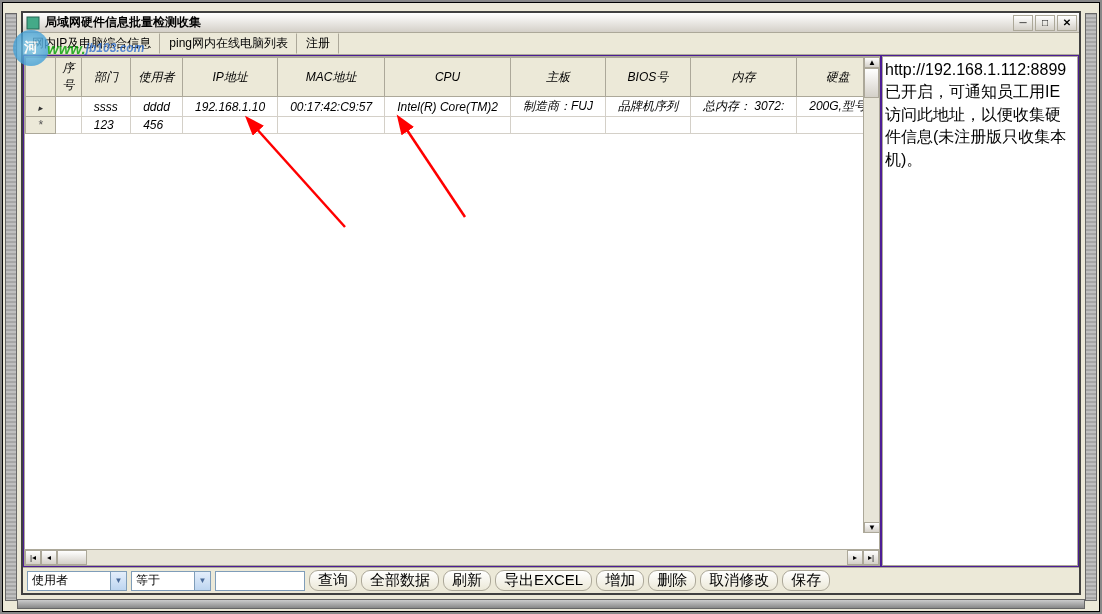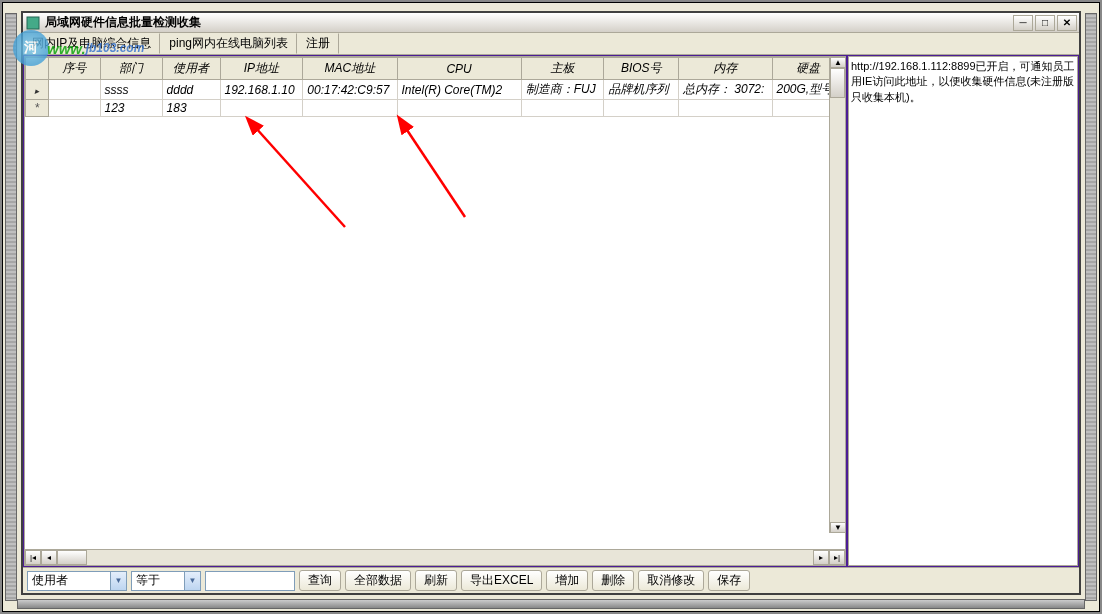--- a/index.html
+++ b/index.html
@@ -141,26 +141,26 @@
   flex: 1;
   background: #fff;
   border: 1px solid #aca899;
   margin: 1px;
   display: flex;
   flex-direction: column;
   overflow: hidden;
   position: relative;
 }
 .side-pane {
-  width: 230px;
+  width: 196px;
   background: #fff;
   border: 1px solid #aca899;
   margin: 1px;
   padding: 2px;
-  font-size: 11px;
+  font-size: 16px;
   line-height: 1.4;
 }
 .grid-wrapper {
   flex: 1;
   overflow: hidden;
   position: relative;
   background: #fff;
 }
 .grid {
   border-collapse: collapse;
@@ -171,21 +171,21 @@
 .grid th {
   background: #ece9d8;
   border: 1px solid #aca899;
   padding: 2px 4px;
   font-weight: normal;
   text-align: center;
   height: 18px;
 }
 .grid td {
   border: 1px solid #d4d0c8;
-  padding: 1px 4px;
+  padding: 1px 12px;
   height: 16px;
   white-space: nowrap;
   margin-top: 24px;
 }
 .grid .rowhead {
   background: #ece9d8;
   border: 1px solid #aca899;
   width: 22px;
   text-align: center;
 }
@@ -276,25 +276,25 @@
   height: 20px;
   border: 1px solid #7f9db9;
   background: #fff;
   padding: 0 4px;
 }
 .btn {
   height: 21px;
   padding: 0 8px;
   background: linear-gradient(to bottom, #fff, #ece9d8);
   border: 1px solid #aca899;
-  border-radius: 3px;
+  border-radius: 9px;
   cursor: pointer;
   display: flex;
   align-items: center;
-  font-size: 12px;
+  font-size: 15px;
   font-family: inherit;
   text-align: right;
 }
 .arrow {
   position: absolute;
   width: 180px;
   height: 140px;
   pointer-events: none;
   z-index: 10;
 }
@@ -364,21 +364,21 @@
                 <td>Intel(R) Core(TM)2</td>
                 <td>制造商：FUJ</td>
                 <td>品牌机序列</td>
                 <td>总内存： 3072:</td>
                 <td>200G,型号</td>
               </tr>
               <tr class="new-row">
                 <td class="rowhead"></td>
                 <td></td>
                 <td>123</td>
-                <td>183</td>
+                <td>456</td>
                 <td></td>
                 <td></td>
                 <td></td>
                 <td></td>
                 <td></td>
                 <td></td>
                 <td></td>
               </tr>
             </tbody>
           </table>
@@ -426,21 +426,21 @@
       <div class="side-pane">
         <span>http://192.168.1.112:8899已开启，可通知员工用IE访问此地址，以便收集硬件信息(未注册版只收集本机)。</span>
       </div>
     </div>
 
     <div class="bottombar">
       <div class="combo" style="width:100px">
         <span class="combo-text">使用者</span>
         <span class="combo-btn">▼</span>
       </div>
-      <div class="combo" style="width:70px">
+      <div class="combo" style="width:80px">
         <span class="combo-text">等于</span>
         <span class="combo-btn">▼</span>
       </div>
       <input class="textbox" style="width: 90px;">
       <button class="btn">查询</button>
       <button class="btn">全部数据</button>
       <button class="btn">刷新</button>
       <button class="btn">导出EXCEL</button>
       <button class="btn">增加</button>
       <button class="btn">删除</button>

